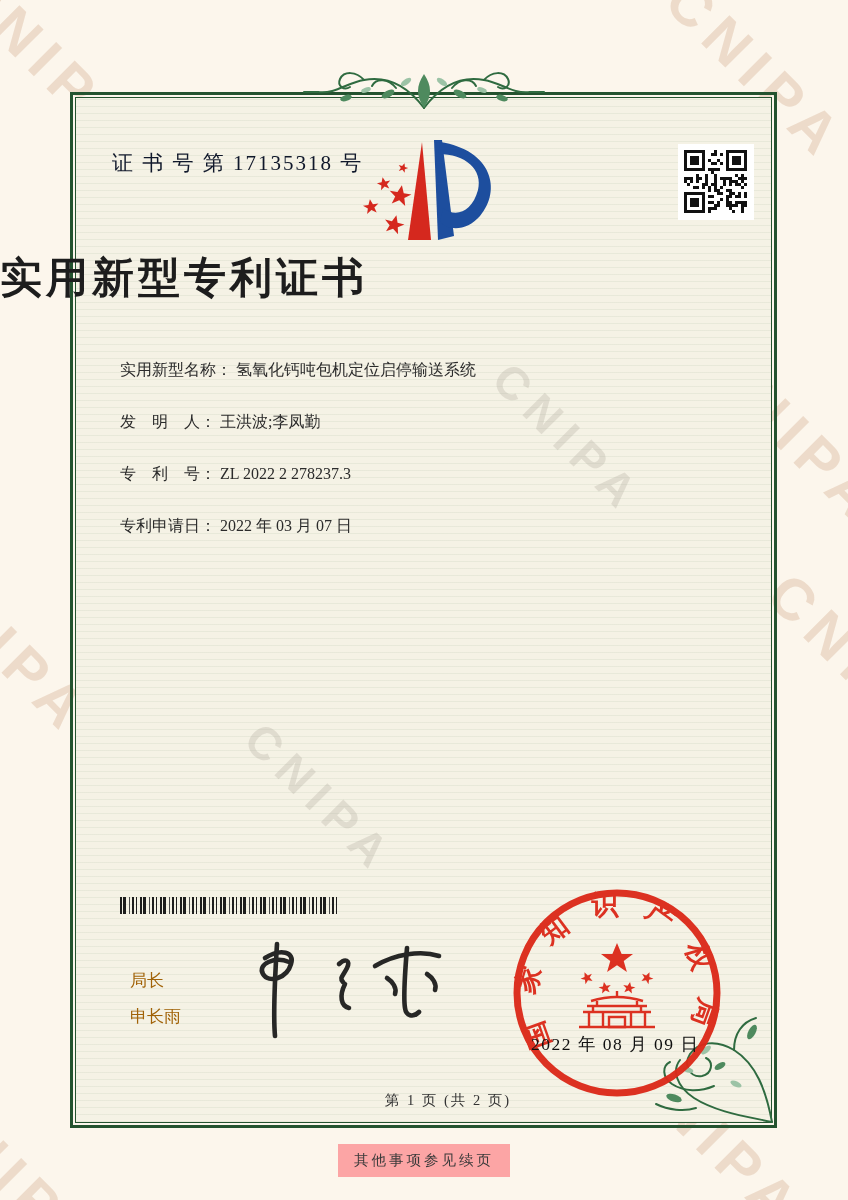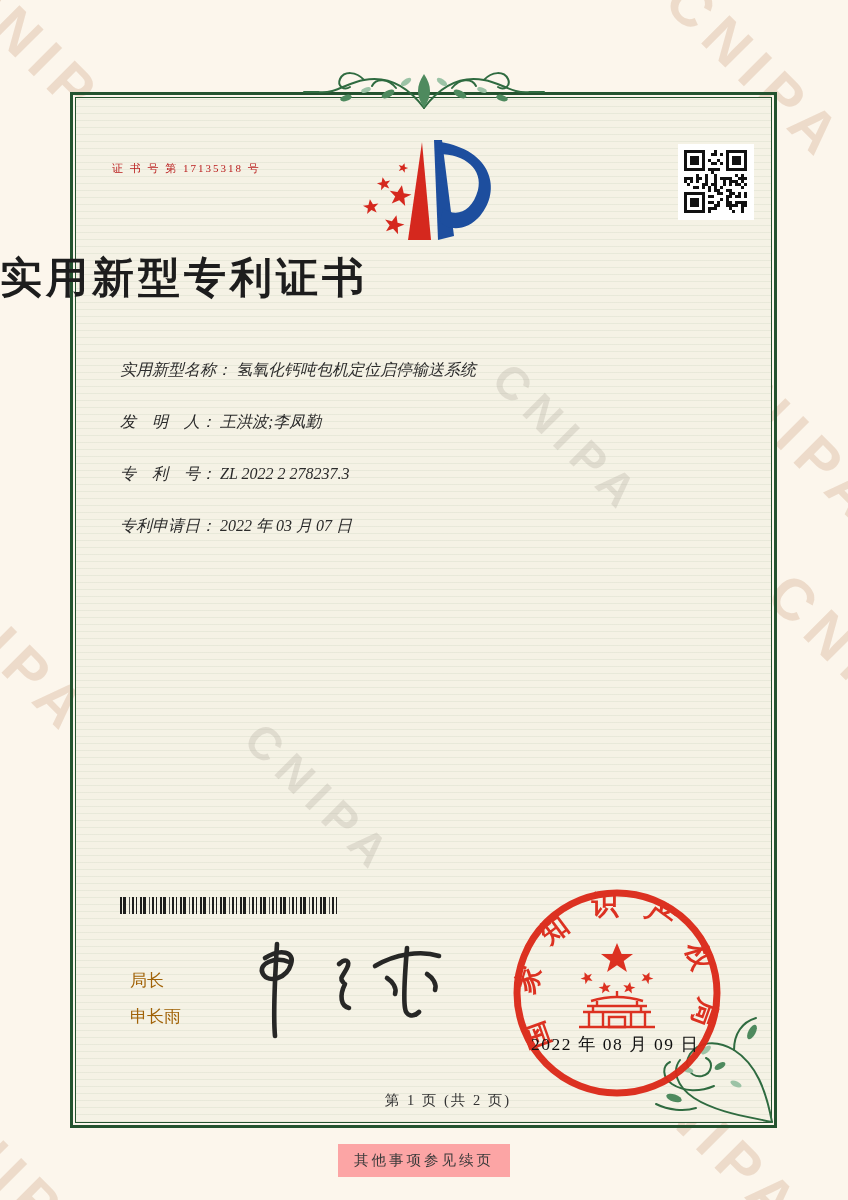--- a/index.html
+++ b/index.html
@@ -42,36 +42,36 @@
     background:
       repeating-linear-gradient(0deg, rgba(120,150,115,0.10) 0 1px, rgba(0,0,0,0) 1px 7px),
       #f5f2e5;
   }
   
   .ornament-top{position:absolute;left:302px;top:64px;z-index:3;}
   .ornament-corner{position:absolute;left:616px;top:1006px;z-index:3;}
   
   .cert-no{
     position:absolute;left:112px;top:149px;z-index:4;
-    font-size:11px;letter-spacing:2px;color:#b91c1c;margin-top:12px;
+    font-size:21px;letter-spacing:2px;color:#0f172a;
   }
   .logo{position:absolute;left:340px;top:128px;z-index:4;}
   .qr-box{
     position:absolute;left:678px;top:144px;width:76px;height:76px;
     background:#ffffff;z-index:4;
   }
   .qr-box svg{position:absolute;left:6px;top:6px;}
   .title{
     position:absolute;left:0;right:0;top:250px;z-index:4;
     text-align:left;font-size:42px;font-weight:bold;
     letter-spacing:4px;color:#1d1d1d;
   }
   
   .fields{position:absolute;left:120px;top:352px;width:630px;z-index:4;}
-  .field-row{height:52px;font-size:16px;color:#2b2b2b;padding-top:8px;box-sizing:border-box;font-style:italic;}
+  .field-row{height:52px;font-size:16px;color:#2b2b2b;padding-top:8px;box-sizing:border-box;}
   .field-row .fvalue{margin-left:4px;}
   .grant-row{position:relative;}
   .grant-left{display:inline-block;width:334px;}
   
   .body-text{
     position:absolute;left:119px;top:696px;width:614px;z-index:4;
     font-size:16px;line-height:26.5px;color:#252525;text-align:justify;
   }
   .body-text p{margin:0;text-indent:2em;}
   

